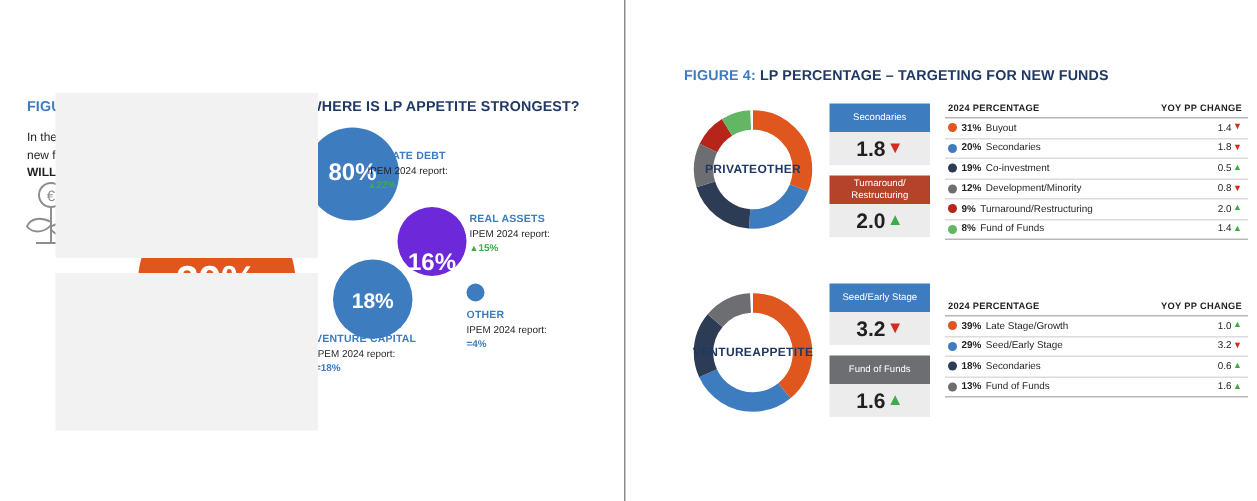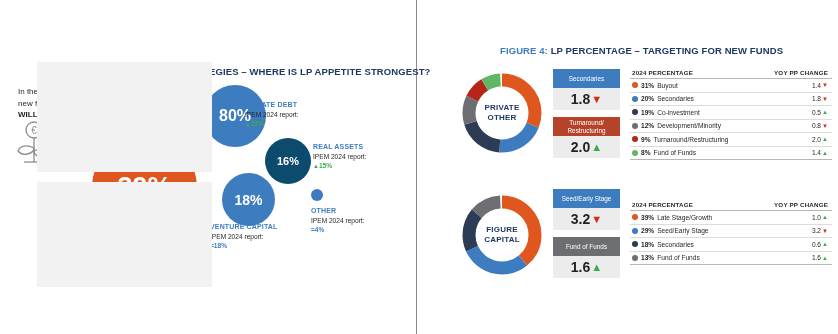--- a/index.html
+++ b/index.html
@@ -20,42 +20,42 @@
   }
 
   
   .left { position:absolute; left:0; top:0; width:416px; height:334px; }
 
   .fig-title {
     position:absolute;
     font-size:9.5px; font-weight:bold; letter-spacing:.1px;
     color:#1f3864; white-space:nowrap;
   }
-  .fig-title .fignum { color:#3e7cc0;margin-left:44px; }
+  .fig-title .fignum { color:#3e7cc0; }
   #fig3-title { left:18px; top:66px; }
   #fig4-title { left:456px; top:45px; }
 
   .intro {
     position:absolute; left:18px; top:86px; width:180px;
     font-size:8px; line-height:1.45; color:#231f20;
   }
   .intro .b { font-weight:bold; }
 
   
   .flower-icon { position:absolute; left:10px; top:118px; width:48px; height:52px; }
 
   
   .bubble {
     position:absolute; border-radius:50%;
     display:flex; align-items:center; justify-content:center;
     color:#fff; font-weight:bold; line-height:1;
   }
   #bubble-pe   { left:92px;  top:135px; width:105px; height:105px; background:#e0561f; font-size:27px; }
   #bubble-pd   { left:204px; top:85px;  width:62px;  height:62px;  background:#3e7cc0; font-size:16px; }
-  #bubble-ra   { left:265px; top:138px; width:46px;  height:46px;  background:#0c4a6e; font-size:11px; }
+  #bubble-ra   { left:265px; top:138px; width:46px;  height:46px;  background:#6d28d9; font-size:16px;align-items:flex-end; }
   #bubble-vc   { left:222px; top:173px; width:53px;  height:53px;  background:#3e7cc0; font-size:14px; }
   #bubble-other{ left:311px; top:189px; width:12px;  height:12px;  background:#3e7cc0; font-size:0px; }
 
   .blabel { position:absolute; font-size:6.6px; line-height:1.38; color:#231f20; }
   .blabel .nm { font-weight:bold; font-size:7px; color:#3e7cc0; letter-spacing:.15px; }
   .blabel.orange .nm { color:#e0561f; }
   .blabel .src { color:#231f20; }
   .blabel .chg { font-weight:bold; }
   .chg.up   { color:#3faa4a; }
   .chg.down { color:#e0561f; }
@@ -74,21 +74,21 @@
 
   .block-bg {
     position:absolute; left:37px; top:0; width:175px; height:100%;
     background:#f2f2f2;
   }
 
   .donut { position:absolute; left:459px; width:86px; }
   .donut svg { display:block; }
   .donut-label {
     position:absolute; left:0; top:0; width:100%; height:100%;
-    display:flex; flex-direction:column; align-items:center; justify-content:center;
+    display:flex; flex-direction:row; align-items:center; justify-content:center;
     font-size:8px; font-weight:bold; color:#1f3864; text-align:center; line-height:1.25;
     letter-spacing:.2px;
   }
 
   .kpi { position:absolute; width:67px; }
   .kpi-head {
     height:19px; display:flex; align-items:center; justify-content:center;
     color:#fff; font-size:6.4px; text-align:center; line-height:1.15; padding:0 2px;
   }
   .kpi-val {
@@ -338,22 +338,22 @@
         <circle r="33" stroke="#e0561f" stroke-dasharray="80.9 126.4" stroke-dashoffset="0"></circle>
 
         <circle r="33" stroke="#3e7cc0" stroke-dasharray="60.1 147.2" stroke-dashoffset="-80.9"></circle>
 
         <circle r="33" stroke="#2b3c54" stroke-dasharray="37.3 170.0" stroke-dashoffset="-141.0"></circle>
 
         <circle r="33" stroke="#6d6e71" stroke-dasharray="27.0 180.3" stroke-dashoffset="-178.3"></circle>
       </g>
     </svg>
     <div class="donut-label">
-      <span>FIGURE</span>
-      <span>CAPITAL</span>
+      <span>VENTURE</span>
+      <span>APPETITE</span>
     </div>
   </div>
 
   <div class="kpi" style="left:553px;top:189px;">
     <div class="kpi-head" style="background:#3e7cc0;">Seed/Early Stage</div>
     <div class="kpi-val">
       <span>3.2</span>
       <span class="t down">▼</span>
     </div>
   </div>

